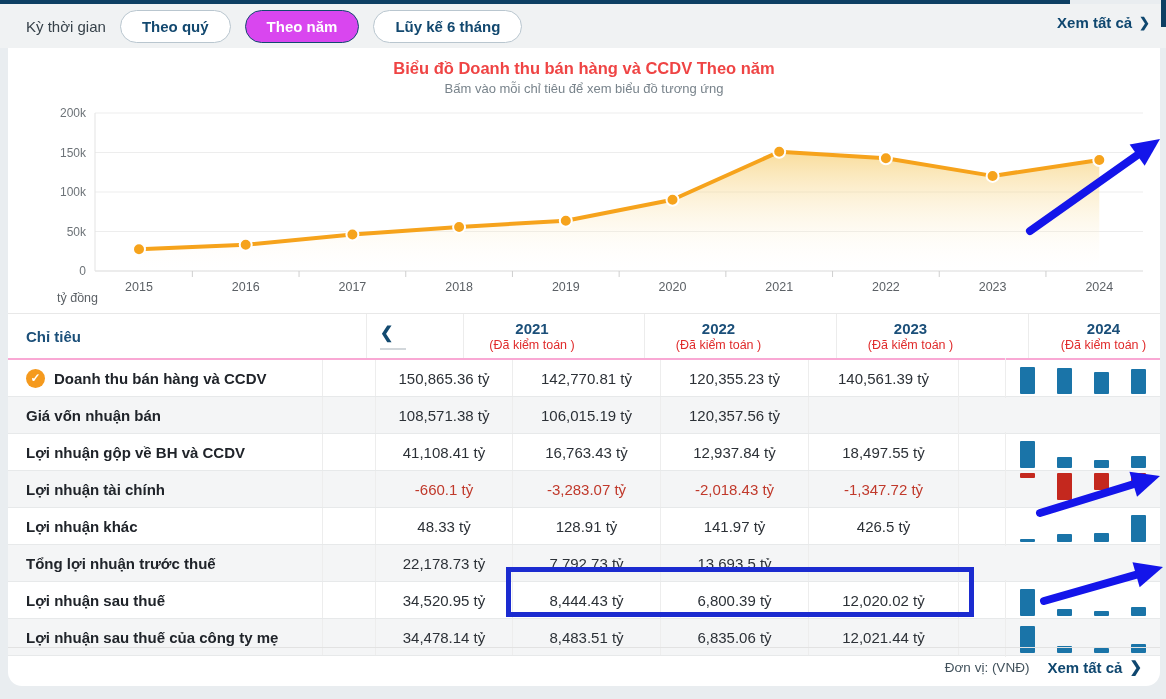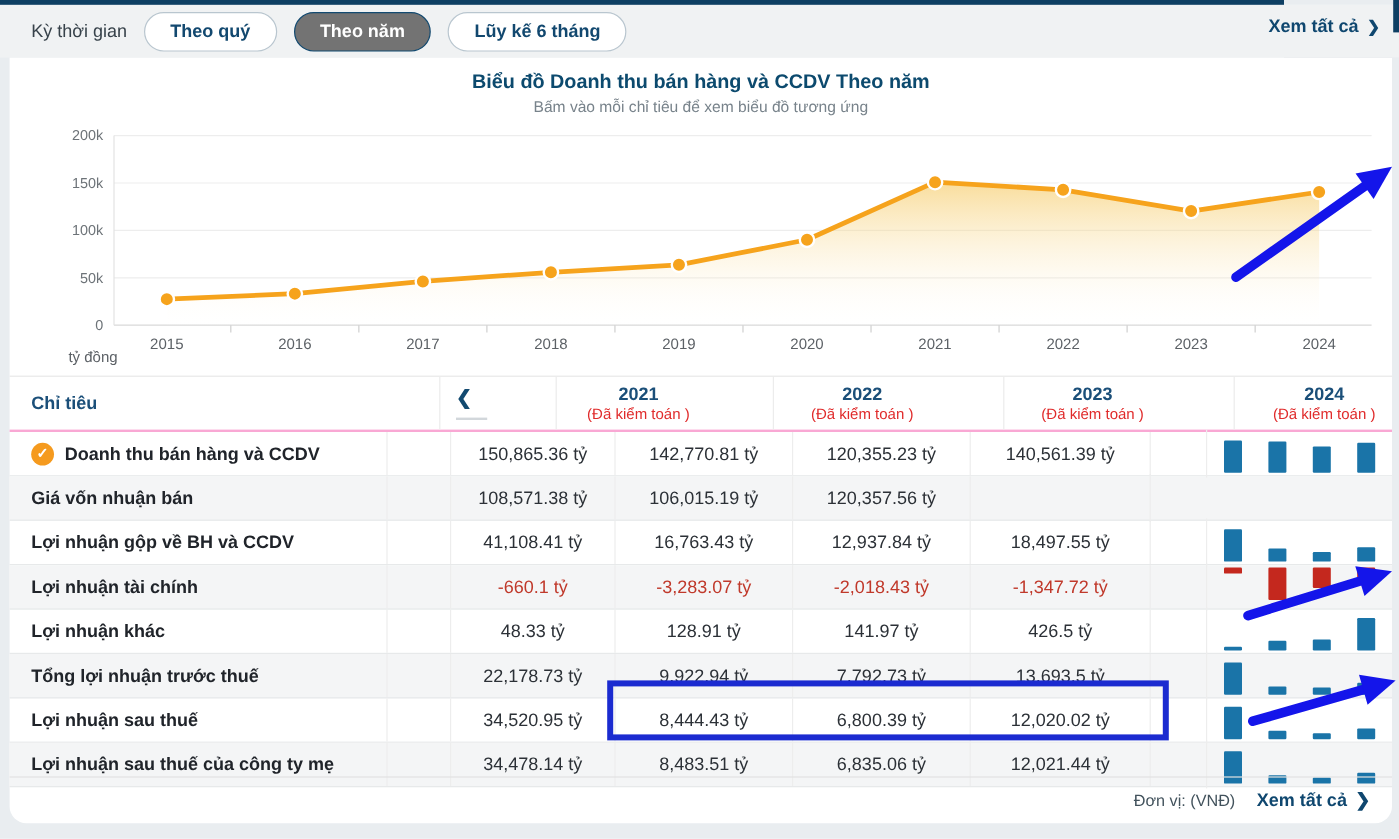--- a/index.html
+++ b/index.html
@@ -3,25 +3,25 @@
 <meta charset="utf-8">
 <style>
   html,body{margin:0;padding:0;}
   body{width:1166px;height:699px;background:#e9edf0;font-family:"Liberation Sans",sans-serif;position:relative;overflow:hidden;}
   .top-accent{position:absolute;top:0;left:0;width:1070px;height:4px;background:#0e3f63;z-index:6;}
   .top-accent-right{position:absolute;top:0;left:1161px;width:5px;height:27px;background:#0e3f63;z-index:6;}
   .filterbar{position:absolute;top:4px;left:0;width:1166px;height:44px;background:#f0f2f3;display:flex;align-items:center;z-index:4;}
   .filterbar-rightpatch{position:absolute;top:4px;left:1070px;width:96px;height:43px;background:#fafbfb;border-bottom:1px solid #dde2e5;z-index:4;}
   .fb-label{margin-left:26px;font-size:15px;color:#37424a;}
   .pill{margin-left:14px;padding:7px 21px;border-radius:18px;font-size:15px;font-weight:bold;color:#12486f;background:#fff;border:1.5px solid #b9c6cf;cursor:pointer;}
-  .pill.active{background:#737373;color:#fff;border-color:#134a70;}
+  .pill.active{background:#d946ef;color:#fff;border-color:#134a70;}
   .viewall-top{position:absolute;right:16px;top:14px;z-index:7;font-size:15px;font-weight:bold;color:#0f476f;display:flex;align-items:center;gap:7px;cursor:pointer;}
   .viewall-top .chev{font-size:13px;}
   .card{position:absolute;top:48px;left:8px;width:1152px;height:638px;background:#ffffff;border-radius:0 0 14px 14px;z-index:3;}
-  .chart-title{margin:0;padding-top:10px;text-align:center;font-size:16.5px;font-weight:bold;color:#0c4a6e;line-height:20px;}
+  .chart-title{margin:0;padding-top:10px;text-align:center;font-size:16.5px;font-weight:bold;color:#ef4444;line-height:20px;}
   .chart-sub{margin-top:3px;text-align:center;font-size:13px;color:#78838b;line-height:16px;}
   .chart-wrap{position:relative;margin-top:2px;height:212px;}
   
   .tbl{margin-top:2px;}
   .thead,.trow{display:grid;grid-template-columns:314px 53px 137px 148px 148px 150px 47px 155px;align-items:center;}
   .thead{height:44px;border-top:1px solid #e8e8e8;border-bottom:2px solid #f9a8d4;gap:44px;}
   .hc{height:100%;display:flex;flex-direction:column;justify-content:center;align-items:center;border-left:1px solid #ececec;}
   .hc:first-child{border-left:none;align-items:flex-start;padding-left:18px;}
   .h-label{font-size:15px;font-weight:bold;color:#1b4f79;}
   .h-year{font-size:15px;font-weight:bold;color:#1b4f79;line-height:18px;}
@@ -241,21 +241,20 @@
             <span class="bar" style="height: 27px; background: rgb(26, 116, 168);"></span>
           </div>
   </div>
 
   <div class="trow">
     <div class="c labelc">
             <span class="lbl">Tổng lợi nhuận trước thuế</span>
           </div>
     <div class="c"></div>
     <div class="c v">22,178.73 tỷ</div>
-    <div class="c v">9,922.94 tỷ</div>
     <div class="c v">7,792.73 tỷ</div>
     <div class="c v">13,693.5 tỷ</div>
     <div class="c"></div>
     <div class="c growthc pos">
             <span class="bar" style="height: 27px; background: rgb(26, 116, 168);"></span>
             <span class="bar" style="height: 7px; background: rgb(26, 116, 168);"></span>
             <span class="bar" style="height: 6px; background: rgb(26, 116, 168);"></span>
             <span class="bar" style="height: 10px; background: rgb(26, 116, 168);"></span>
           </div>
   </div>

